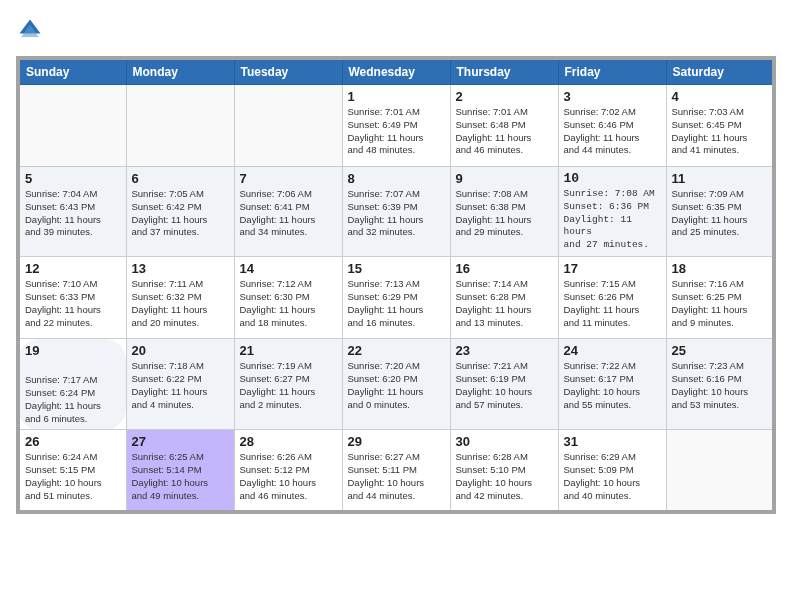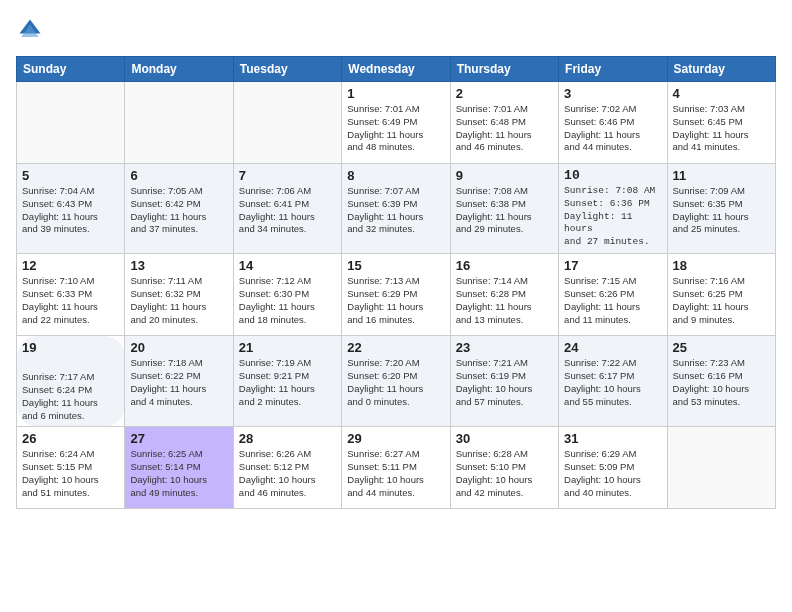--- a/index.html
+++ b/index.html
@@ -42,21 +42,21 @@
       font-weight: bold;
       color: #222;
     }
     .title-block .location {
       font-size: 15px;
       color: #555;
     }
     .calendar {
       width: 100%;
       border-collapse: collapse;
-      border: 1px solid #a3a3a3;
+      border: 4px solid #a3a3a3;
     }
     .calendar th {
       background-color: #2e6eb5;
       color: #fff;
       font-size: 12px;
       font-weight: bold;
       padding: 5px 6px;
       text-align: left;
       border: 1px solid #2060a0;
     }
@@ -267,21 +267,21 @@
         <td style="background: rgb(240, 244, 248);">
           <div class="day-number">20</div>
           <div class="day-info" style="white-space: pre-line;">Sunrise: 7:18 AM
 Sunset: 6:22 PM
 Daylight: 11 hours
 and 4 minutes.</div>
         </td>
         <td style="background: rgb(240, 244, 248);">
           <div class="day-number">21</div>
           <div class="day-info" style="white-space: pre-line;">Sunrise: 7:19 AM
-Sunset: 9:21 PM
+Sunset: 6:27 PM
 Daylight: 11 hours
 and 2 minutes.</div>
         </td>
         <td style="background: rgb(240, 244, 248);">
           <div class="day-number">22</div>
           <div class="day-info" style="white-space: pre-line;">Sunrise: 7:20 AM
 Sunset: 6:20 PM
 Daylight: 11 hours
 and 0 minutes.</div>
         </td>

